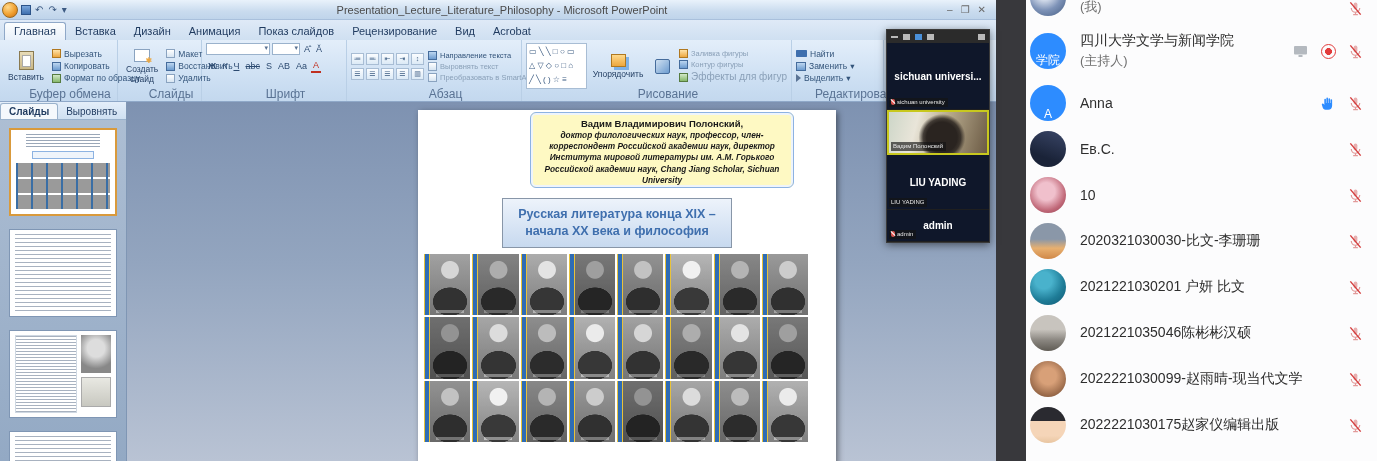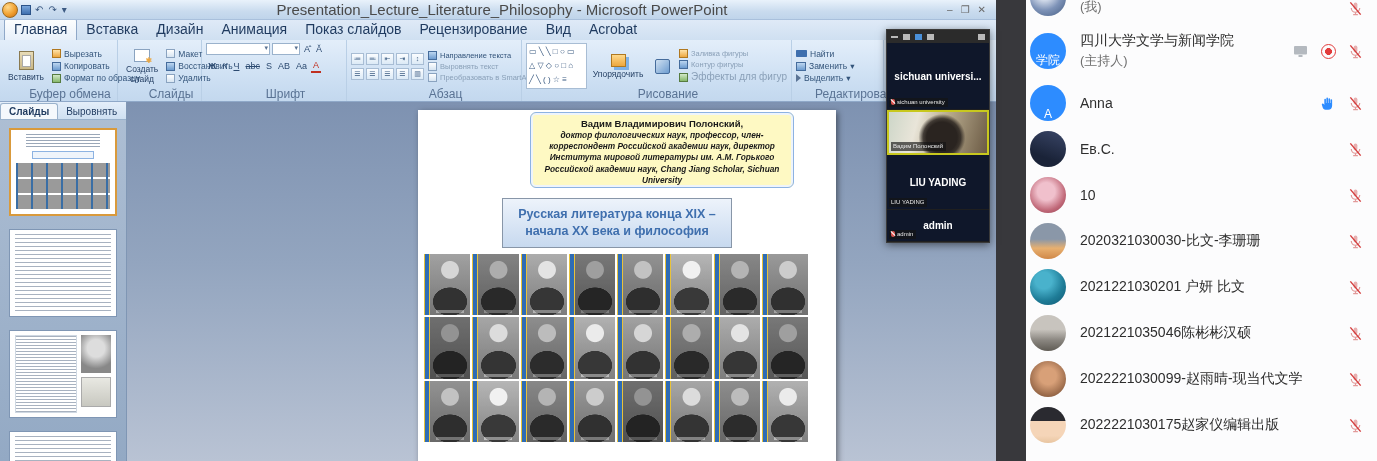--- a/index.html
+++ b/index.html
@@ -14,28 +14,28 @@
   .titlebar { height:20px; background:linear-gradient(#e9f2fb,#c9dbee 60%,#bfd4ea);
               display:flex; align-items:center; position:relative;
               border-bottom:1px solid #a9c0dc; }
   .qat { display:flex; align-items:center; gap:3px; padding-left:2px; z-index:2; }
   .orb { width:16px; height:16px; border-radius:50%;
          background:radial-gradient(circle at 35% 30%, #ffd98a, #f0a030 55%, #c96a10);
          border:1px solid #9a6a20; }
   .qbtn { font-size:10px; color:#3c5a82; line-height:1; padding:0 1px; }
   .i-save { width:10px; height:10px; background:linear-gradient(#7aa7dc,#3e6fae);
             border:1px solid #2c5388; }
-  .title-text { position:absolute; left:0; right:0; text-align:center; font-size:15px;
+  .title-text { position:absolute; left:0; right:0; text-align:center; font-size:11px;
                 color:#4a4a4a;margin-left:8px; }
   .win-controls { margin-left:auto; display:flex; gap:8px; padding-right:10px; z-index:2; }
   .win-controls span { font-size:10px; color:#6a6a6a; line-height:1; }
 
   .tabs-row { height:20px; background:linear-gradient(#dfeaf7,#cfe0f1);
               display:flex; align-items:flex-end; padding-left:4px; }
-  .rtab { font-size:14px; color:#1f3a5f; padding:2px 9px 3px; white-space:nowrap; }
+  .rtab { font-size:11px; color:#1f3a5f; padding:2px 9px 3px; white-space:nowrap; }
   .rtab.active { background:linear-gradient(#fdfefe,#e8f0fa);
                  border:1px solid #8fa8c8; border-bottom:none;
                  border-radius:3px 3px 0 0; }
 
   .ribbon { height:62px; background:linear-gradient(#e3eefa,#cbdef2 70%,#c3d8ee);
             display:flex; border-bottom:1px solid #8fa8c8; }
   .rgroup { position:relative; border-right:1px solid #b9cfe6; padding:3px 4px 12px;
             display:flex; gap:4px; }
   .glabel { position:absolute; bottom:0; left:13px; right:0; text-align:center;
             font-size:12px; color:#5a7394;margin-left:10px; }

